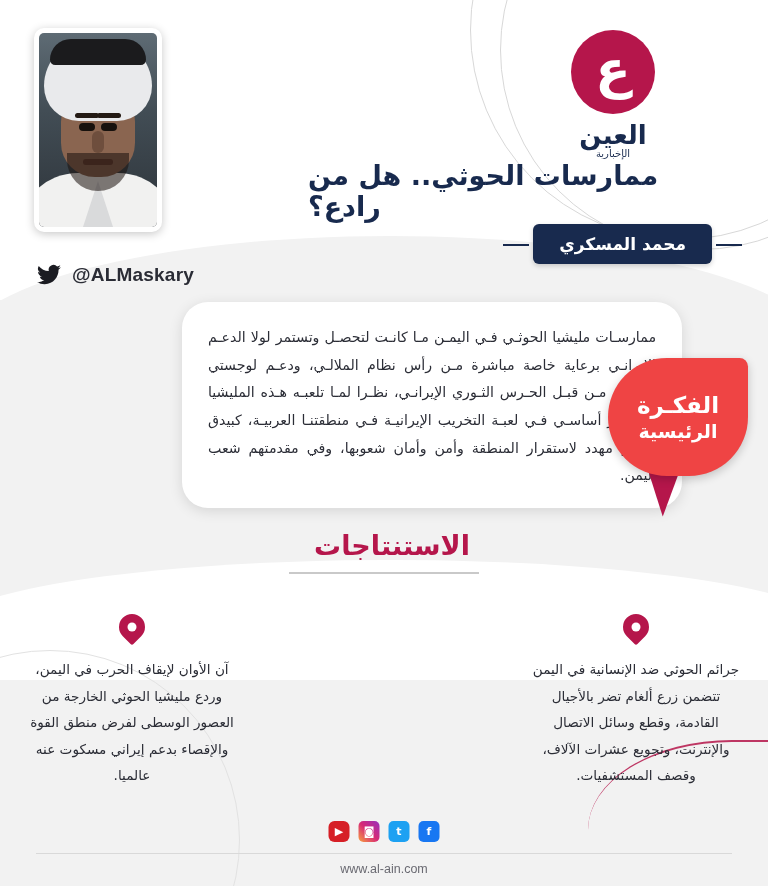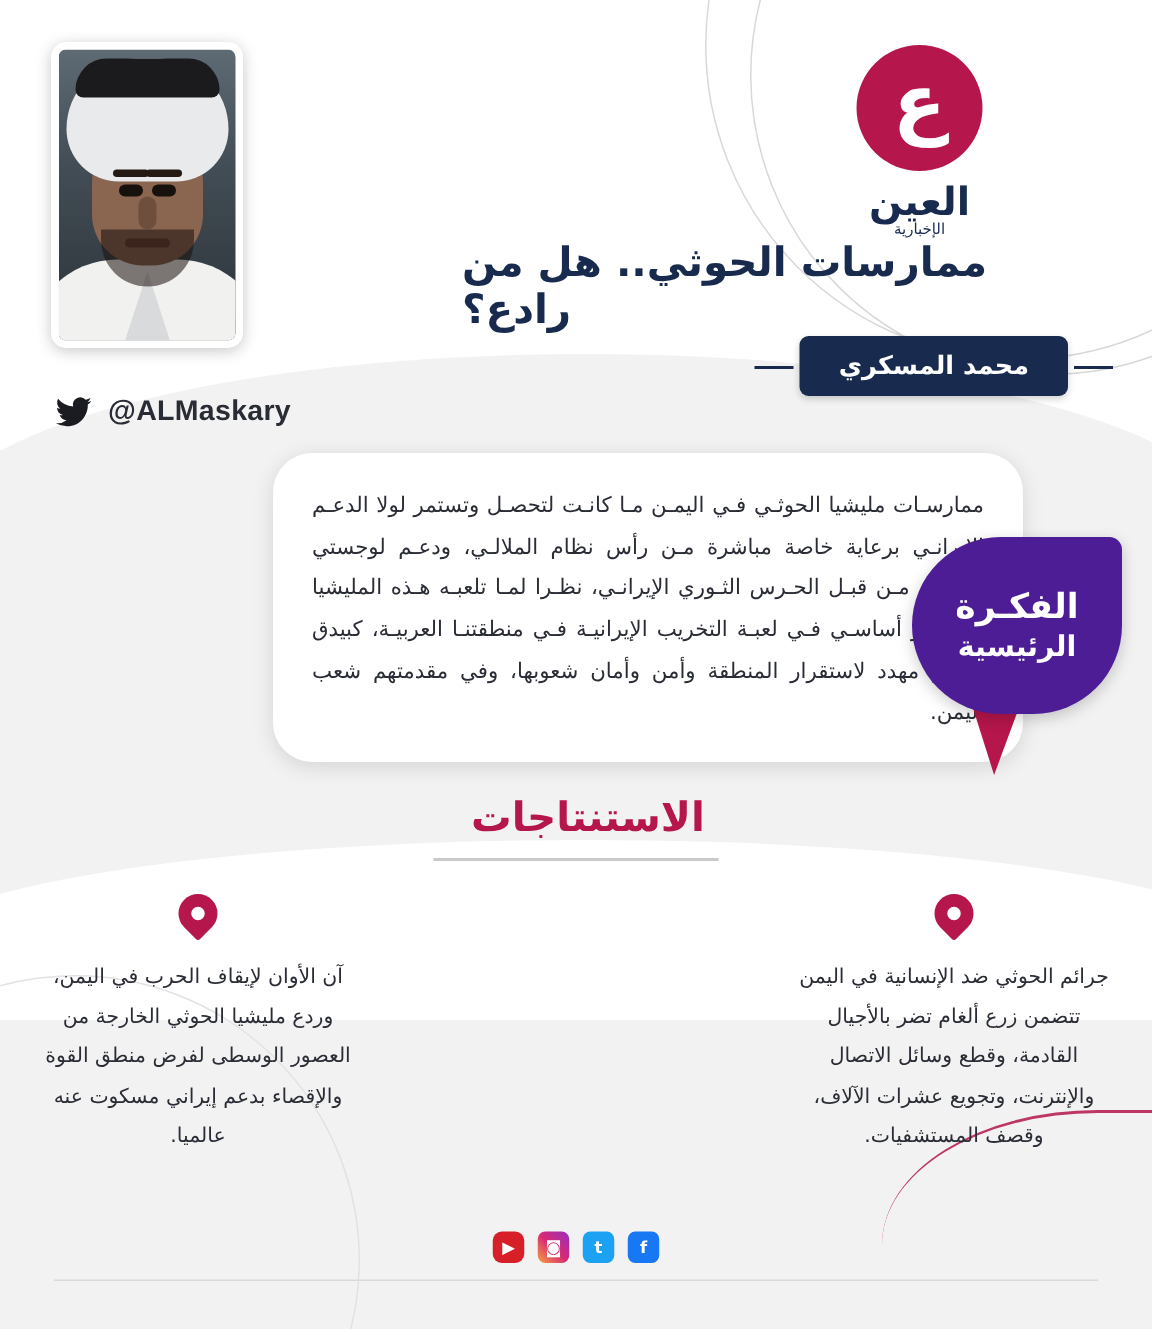--- a/index.html
+++ b/index.html
@@ -159,21 +159,21 @@
     box-shadow: 0 3px 14px rgba(0,0,0,.12);
     padding: 22px 26px 18px 26px;
   }
   .idea-text {
     color: #2b2d36; font-size: 14.2px; line-height: 1.95;
     text-align: justify; direction: rtl;
   }
   .idea-badge {
     position: absolute; right: 20px; top: 358px;
     width: 140px; height: 118px;
-    background: #4c1d95;
+    background: #ef4444;
     border-radius: 70px 10px 70px 70px;
     color: #ffffff;
     display: flex; flex-direction: column; align-items: center; justify-content: center;
     font-weight: bold; line-height: 1.25; text-align: center;
     box-shadow: 0 3px 10px rgba(0,0,0,.2);
   }
   .idea-badge .b1 { font-size: 23px; letter-spacing: 1px; }
   .idea-badge .b2 { font-size: 19px; }
   .badge-tail {
     position: absolute; right: 92px; top: 470px;
@@ -189,21 +189,21 @@
     position: absolute; left: 0; right: 0; top: 530px;
     text-align: center;
     color: #b5164b; font-size: 27px; font-weight: bold; padding-left: 16px;
   }
   .title-rule {
     position: absolute; left: 50%; transform: translateX(-50%);
     top: 572px; width: 190px; height: 2px; background: #c9c9c9;
   }
 
   .cols {
-    position: absolute; left: 28px; right: 28px; top: 596px;
+    position: absolute; left: 28px; right: 28px; top: 614px;
     display: flex; flex-direction: row-reverse; justify-content: space-between;
     gap: 16px;
   }
   .col { width: 208px; text-align: center; }
   .pin {
     width: 26px; height: 26px; margin: 0 auto 16px auto;
     background: #b5164b; border-radius: 50% 50% 50% 2px;
     transform: rotate(-45deg);
     position: relative;
   }
@@ -312,14 +312,15 @@
     </div>
   </div>
 
   <div class="social">
     <div class="soc yt">▶</div>
     <div class="soc ig">◙</div>
     <div class="soc tw">t</div>
     <div class="soc fb">f</div>
   </div>
   <div class="footer-rule"></div>
+  <div class="site">www.al-ain.com</div>
 
 </div>
 
 </body></html>

